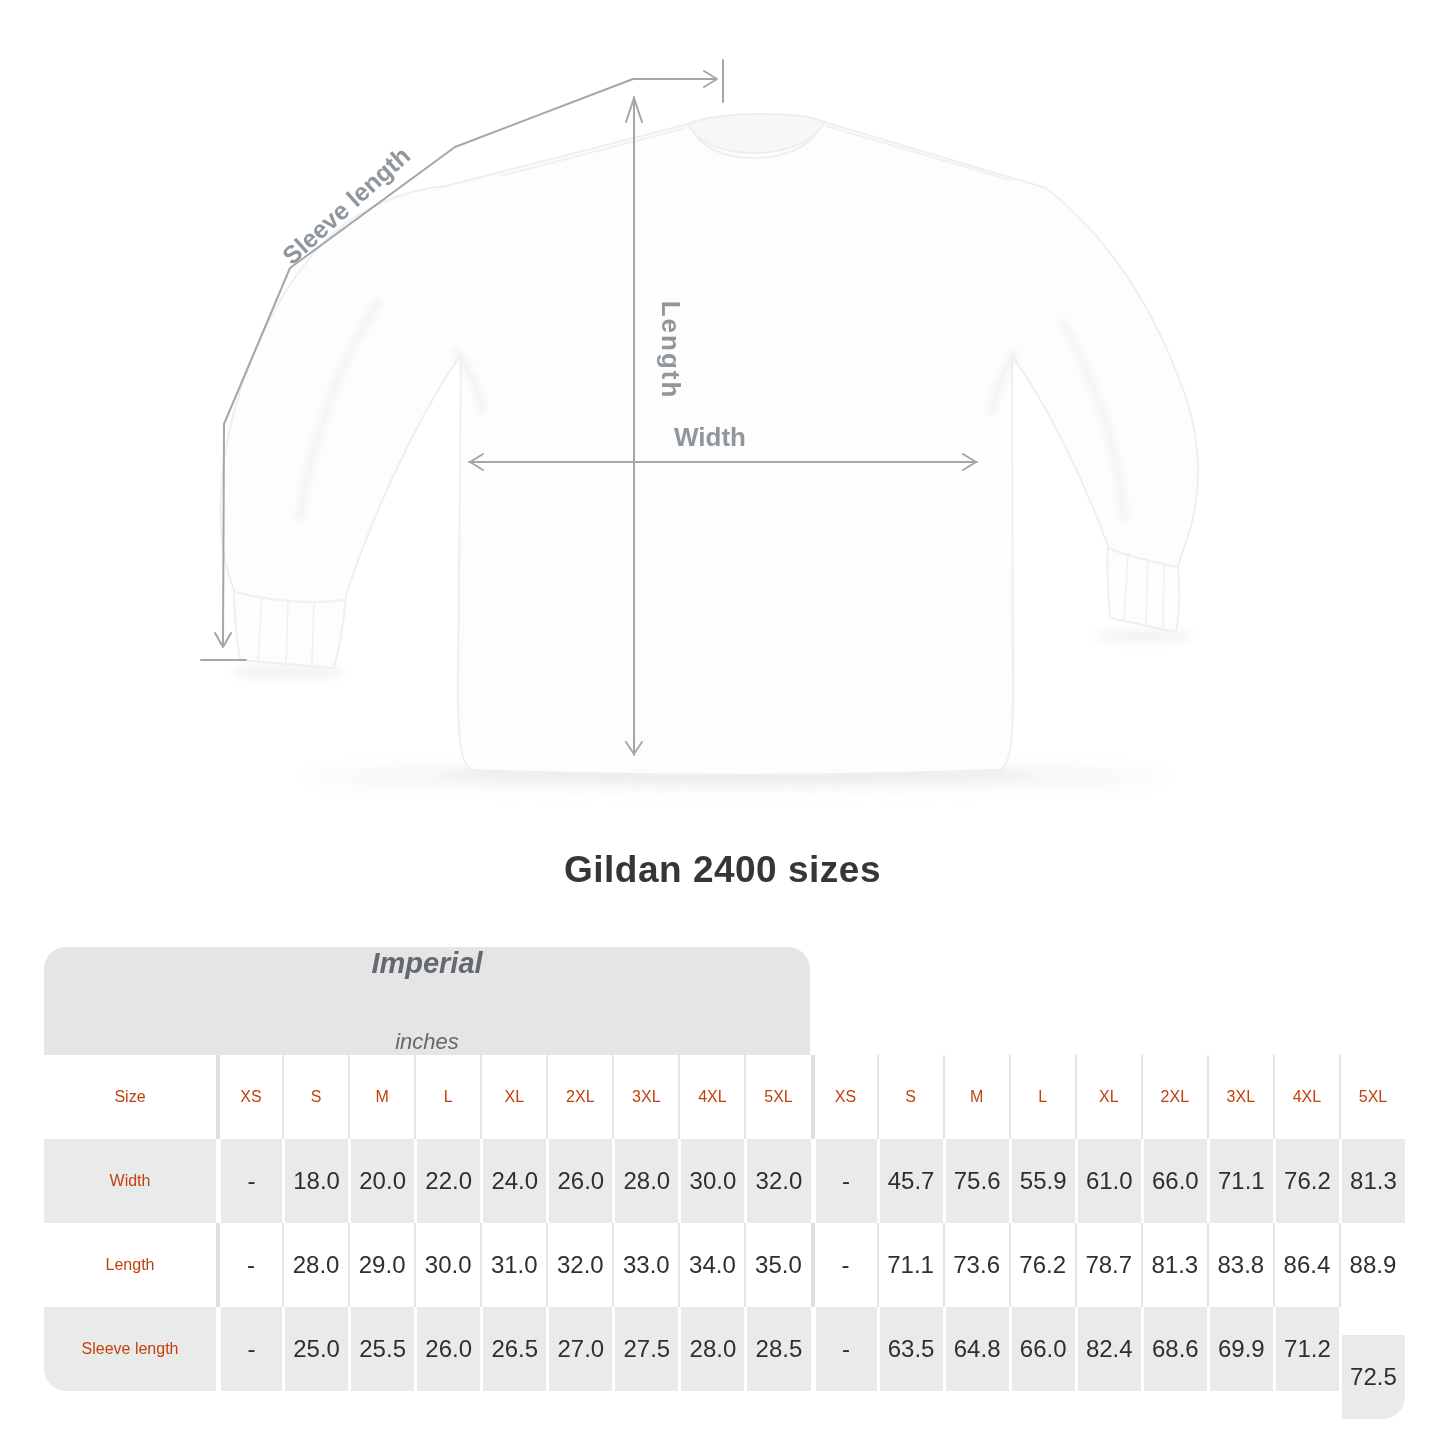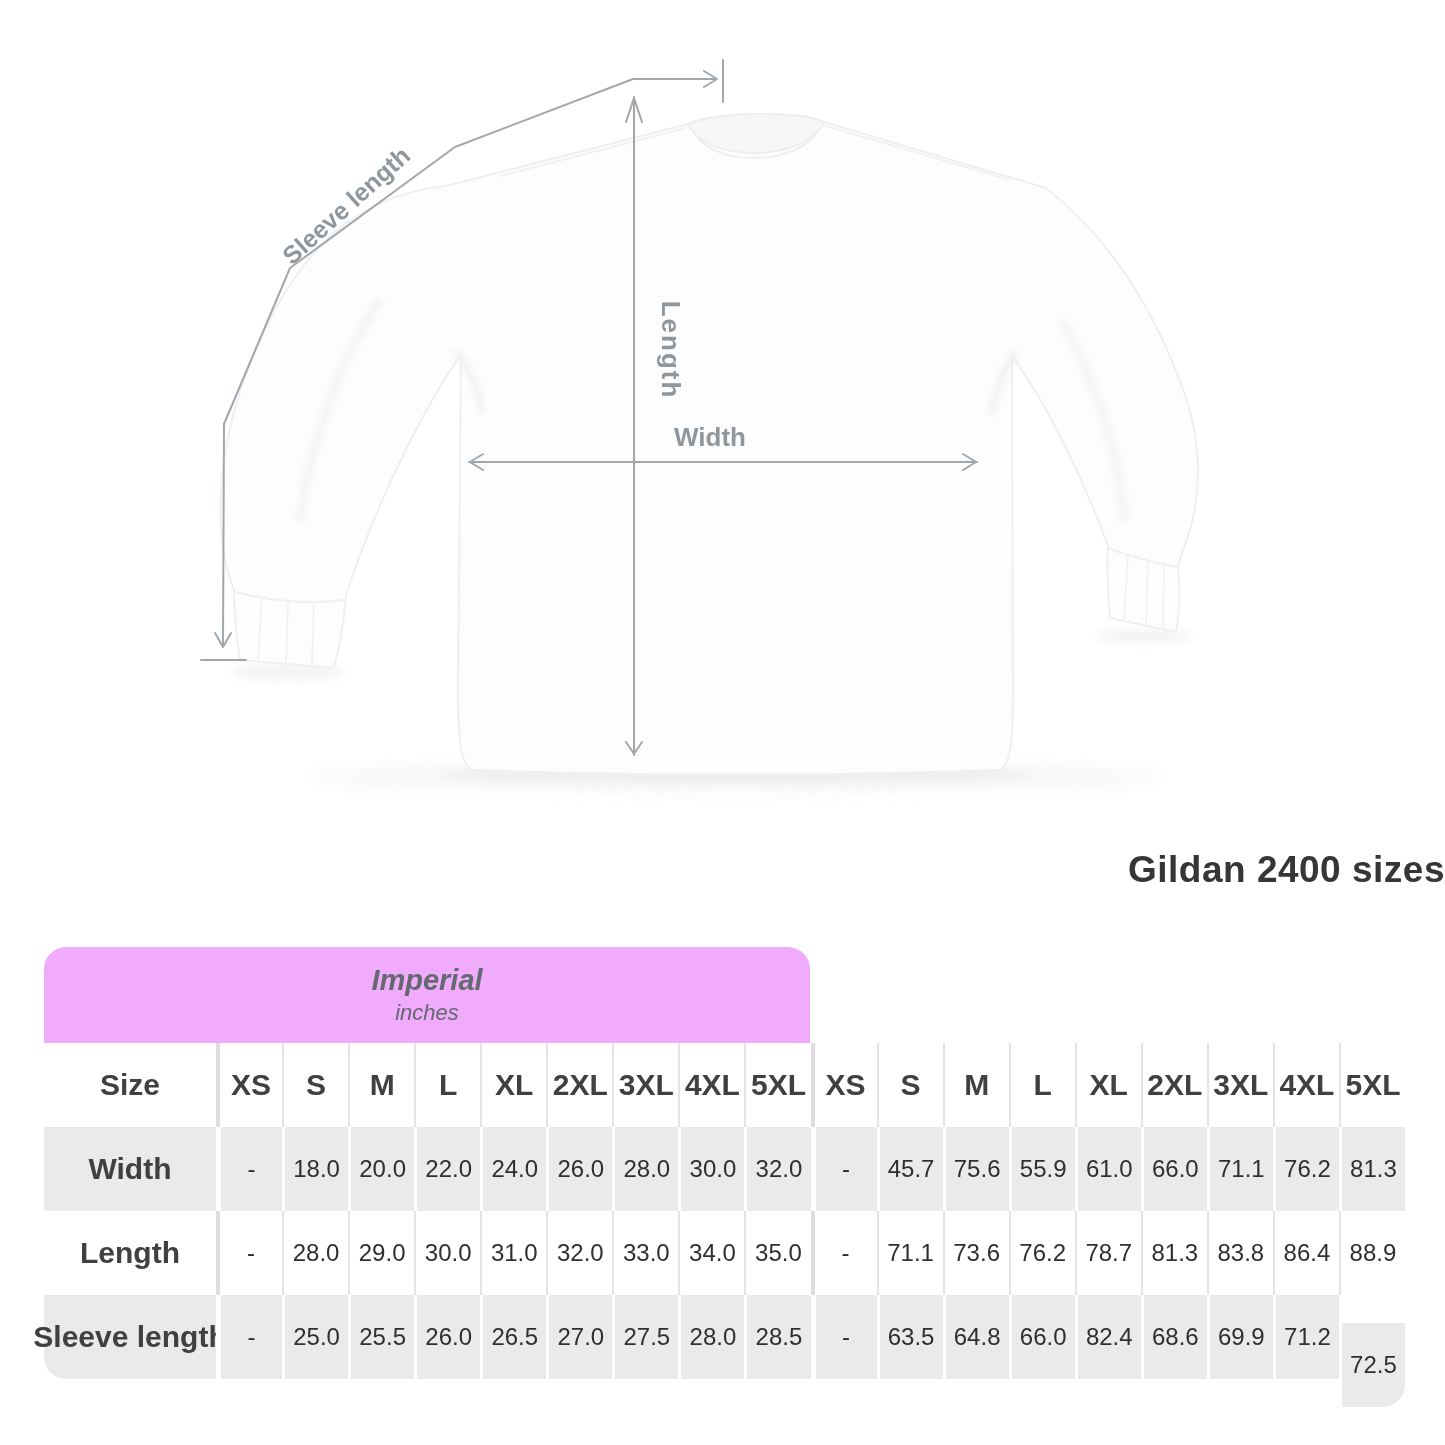--- a/index.html
+++ b/index.html
@@ -3,51 +3,51 @@
 <meta charset="utf-8">
 <style>
   html,body { margin:0; padding:0; background:#fff; }
   .stage {
     position:relative; width:1445px; height:1445px; background:#ffffff;
     font-family:"Liberation Sans", sans-serif; overflow:hidden;
   }
   .shirt-svg { position:absolute; left:0; top:0; }
 
   .page-title {
-    position:absolute; top:849px; left:0; width:100%; text-align:right;
+    position:absolute; top:849px; left:0; width:100%; text-align:center;
     font-size:37px; font-weight:700; color:#353637; letter-spacing:.5px;
   }
   .page-note {
     position:absolute; top:895px; left:0; width:100%; text-align:center;
     font-style:italic; font-size:21px; color:#4b4c4d;
   }
 
   .table-wrap { position:absolute; left:44px; top:947px; width:1361px; }
   .tabs { display:flex; gap:4px; }
   .tab {
-    background:#f0abfc; height:96px; border-radius:22px 22px 0 0;
-    display:flex; flex-direction:column; align-items:center; justify-content:center;
+    background:#e5e5e5; height:108px; border-radius:22px 22px 0 0;
+    display:flex; flex-direction:column; align-items:center; justify-content:space-between;
   }
   .tab.imperial { width:766px; }
   .tab.metric { flex:1; }
   .tab-title { font-size:29px; font-weight:700; font-style:italic; color:#63696f; }
   .tab-sub { font-size:22px; font-style:italic; color:#63696f; margin-top:3px; }
 
   .grid { display:grid; grid-template-columns:172px repeat(18, 1fr); }
   .c {
     height:84px; display:flex; align-items:center; justify-content:center;
     font-size:24px; color:#2e2f30; background:#fff; white-space:nowrap;
   }
   .c.sh { background:#e9eaea; border-left:3px solid #fff; }
   .c.sh.c0 { border-left:none; }
   .c.sh.first-data, .c.sh.group-start { border-left-width:5px; }
   .c.lt { border-left:2px solid #e2e4e5; }
   .c.lt.c0 { border-left:none; }
   .c.lt.first-data, .c.lt.group-start { border-left-width:4px; border-left-color:#dcdedf; }
-  .c.head, .c.lbl { font-weight:700; font-size:30px; color:#404040; }
+  .c.head, .c.lbl { font-weight:400; font-size:16px; color:#c2410c; }
   .corner-bl { border-bottom-left-radius:22px; }
   .corner-br { border-bottom-right-radius:22px;margin-top:28px; }
 </style>
 </head>
 <body>
 
 <div class="stage">
 
   <svg class="shirt-svg" width="1445" height="820" viewBox="0 0 1445 820">
 

